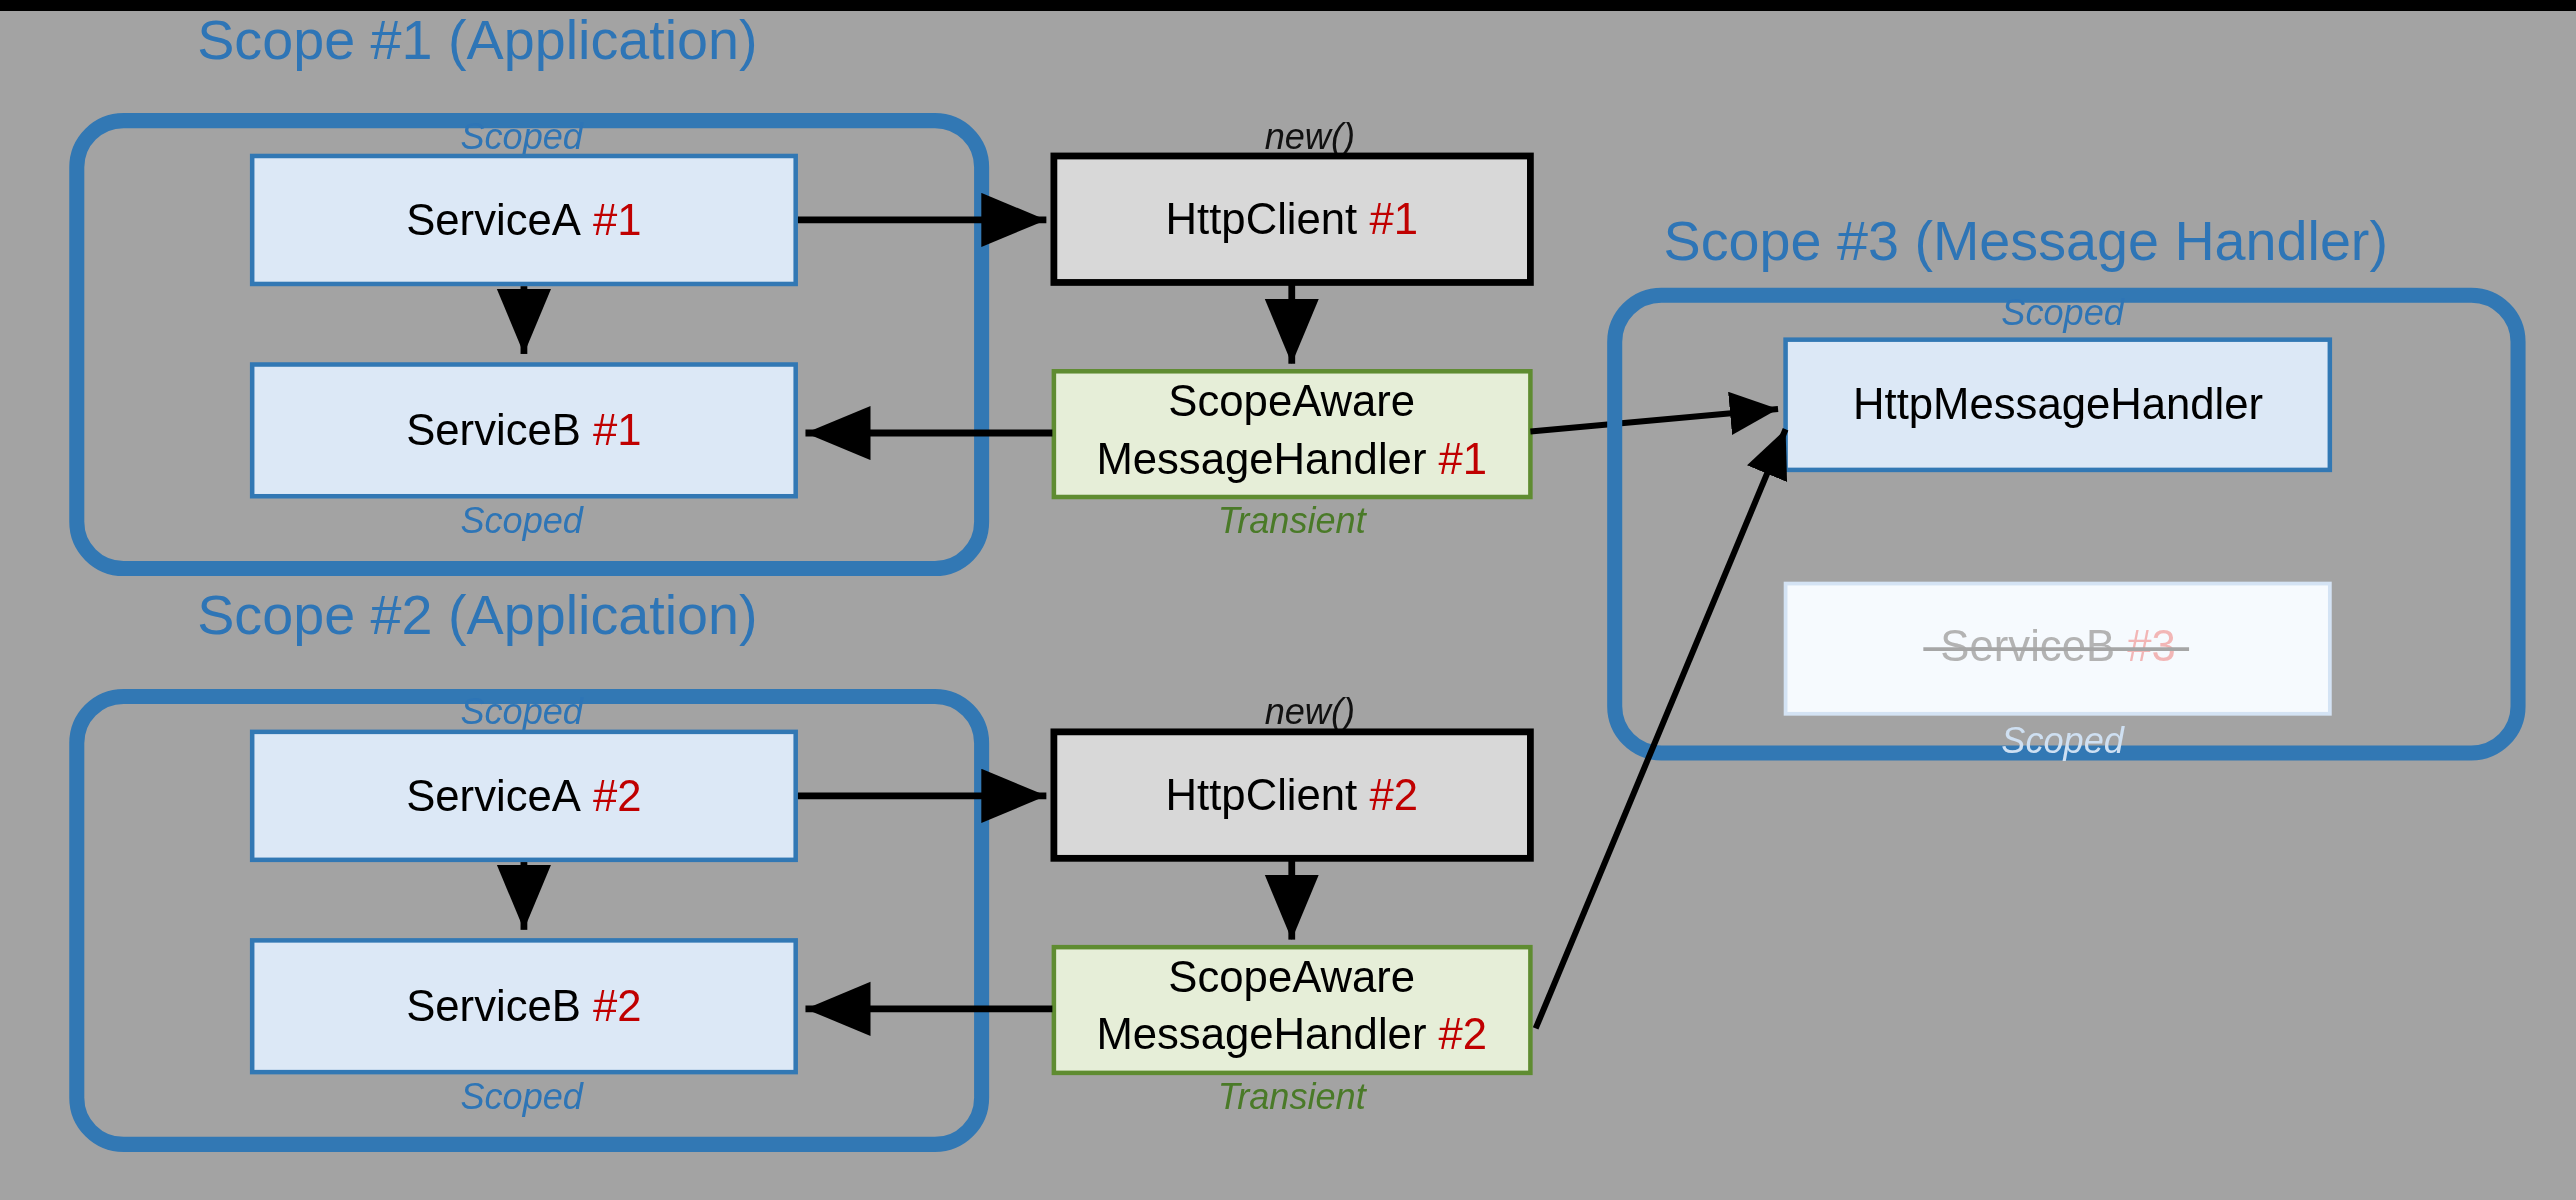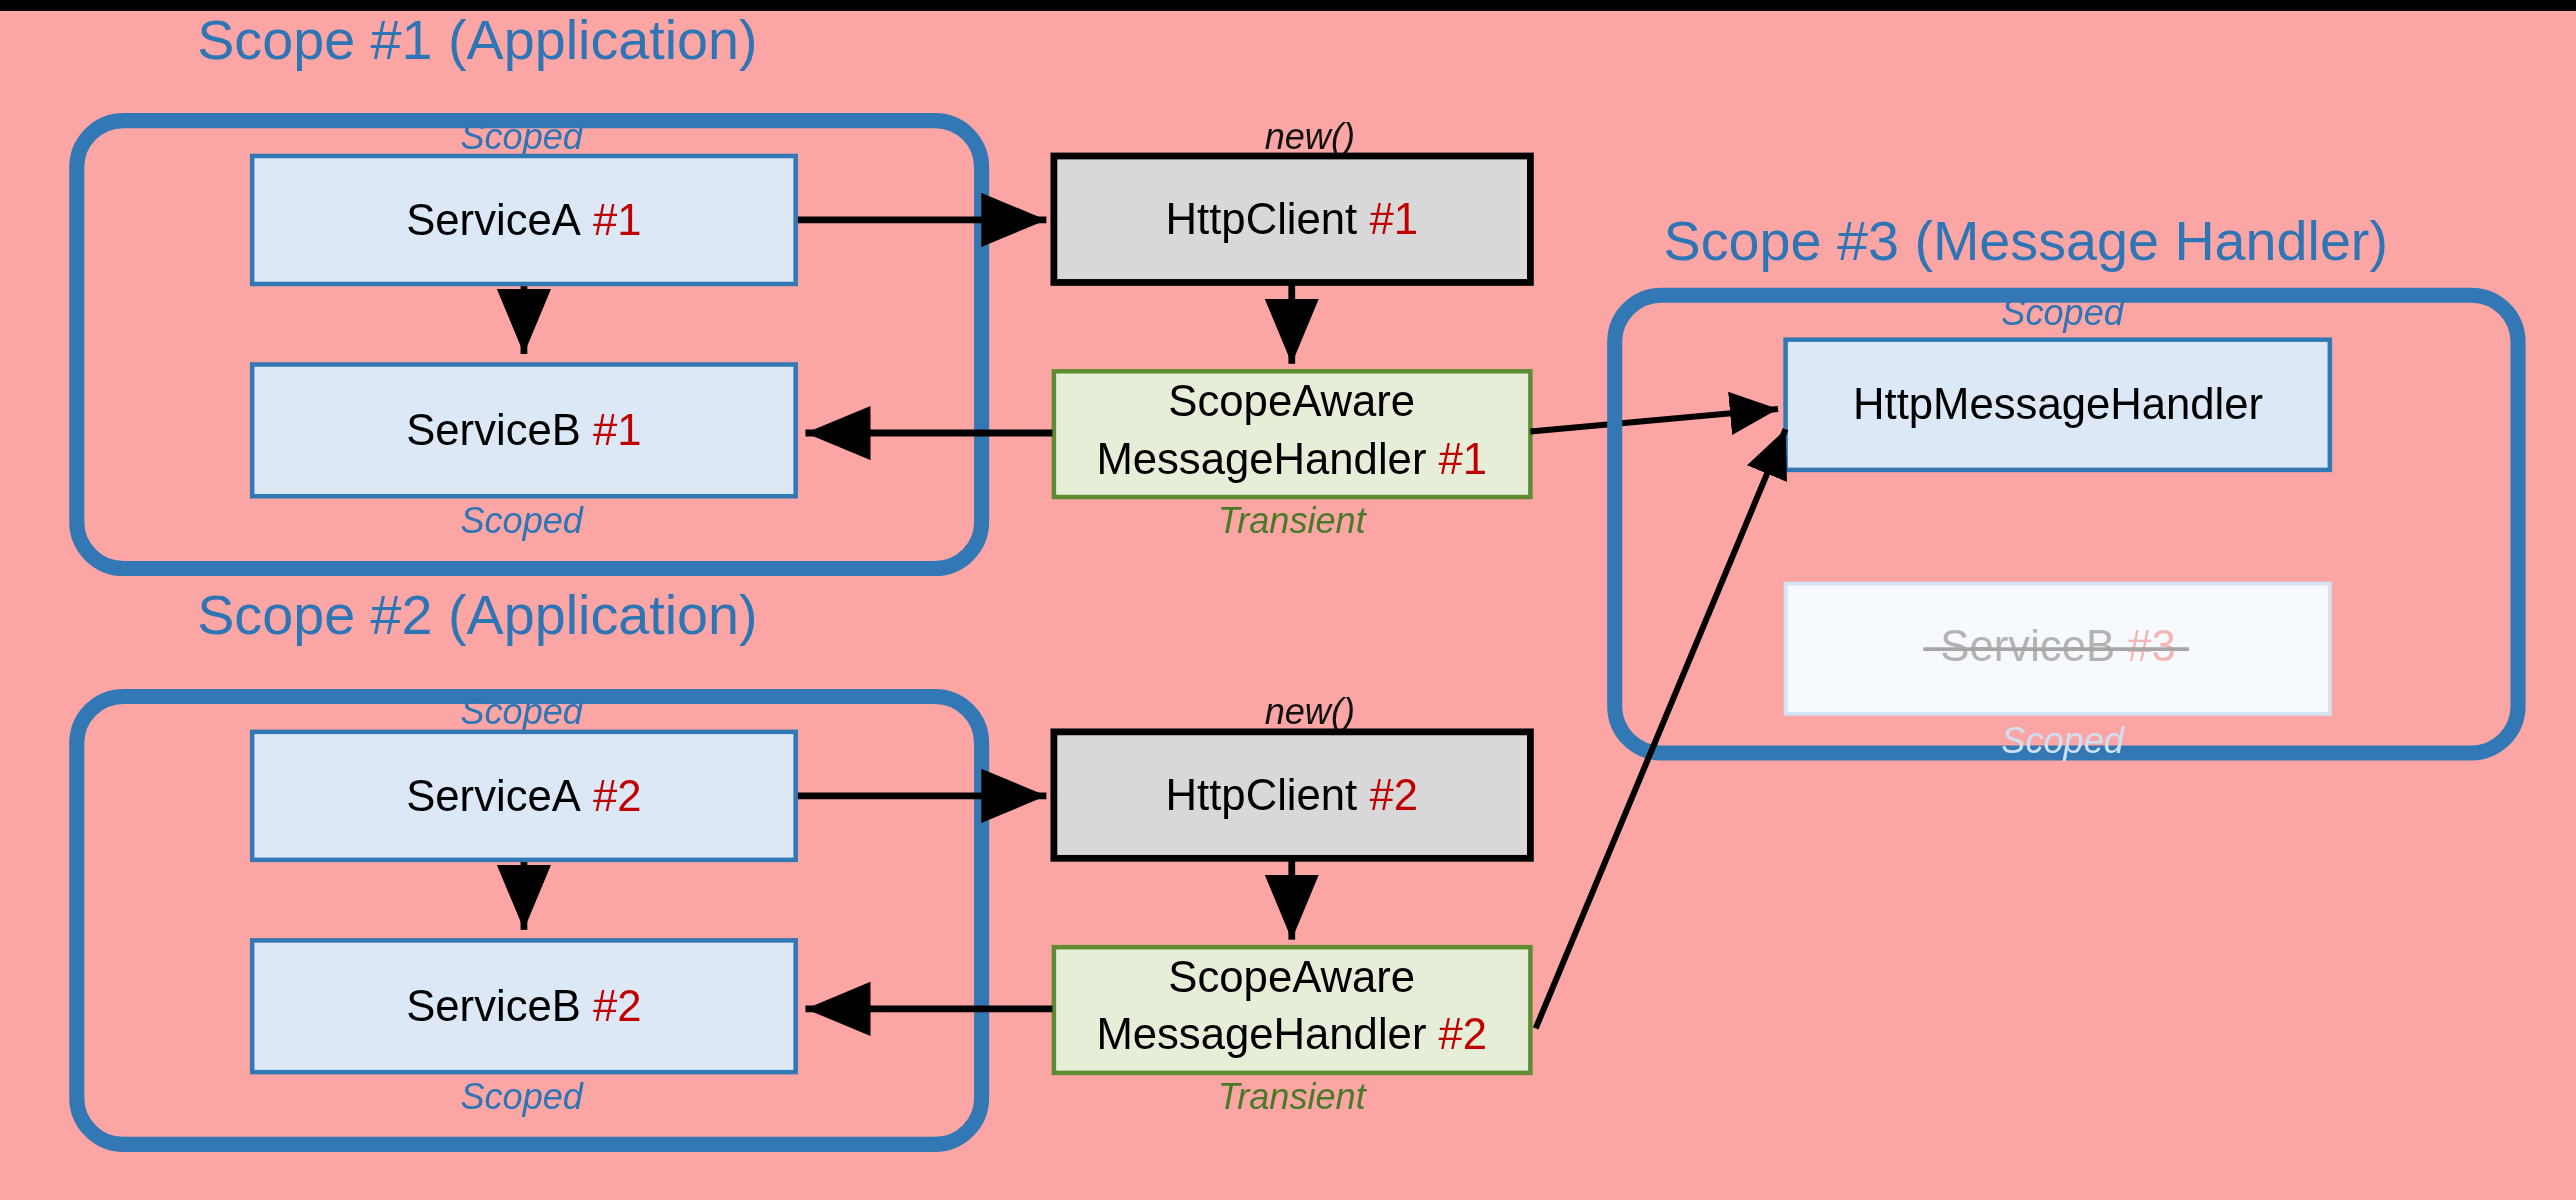--- a/index.html
+++ b/index.html
@@ -1,17 +1,17 @@
 <!DOCTYPE html>
 <html style="font-size:12px"><head>
 <meta charset="utf-8">
 <style>
   html,body{margin:0;padding:0;background:#ffffff;}
   body{font-family:"Liberation Sans", sans-serif;}
-  #stage{position:relative;width:2576px;height:1201px;background:#fca5a5;overflow:hidden;}
+  #stage{position:relative;width:2576px;height:1201px;background:#a3a3a3;overflow:hidden;}
   #topbar{position:absolute;left:0;top:0;width:2576px;height:10.5px;background:#000000;}
   svg{position:absolute;left:0;top:0;width:2576px;height:1201px;overflow:visible;}
   .scope-frame{fill:none;stroke:#3278b4;stroke-width:20;}
   .scope-title{font-size:74px;fill:#2e75b6;font-family:"Liberation Sans",sans-serif;}
   .cap{font-style:italic;font-size:48px;fill:#2e75b6;text-anchor:middle;font-family:"Liberation Sans",sans-serif;}
   .cap-green{font-style:italic;font-size:48px;fill:#4a7a28;text-anchor:middle;font-family:"Liberation Sans",sans-serif;}
   .cap-black{font-style:italic;font-size:48px;fill:#111111;text-anchor:middle;font-family:"Liberation Sans",sans-serif;}
   .cap-faded{font-style:italic;font-size:48px;fill:#cfe0f2;text-anchor:middle;font-family:"Liberation Sans",sans-serif;}
   .box-blue{fill:#dce8f6;stroke:#3278b4;stroke-width:6;}
   .box-gray{fill:#d8d8d8;stroke:#000000;stroke-width:9;}

